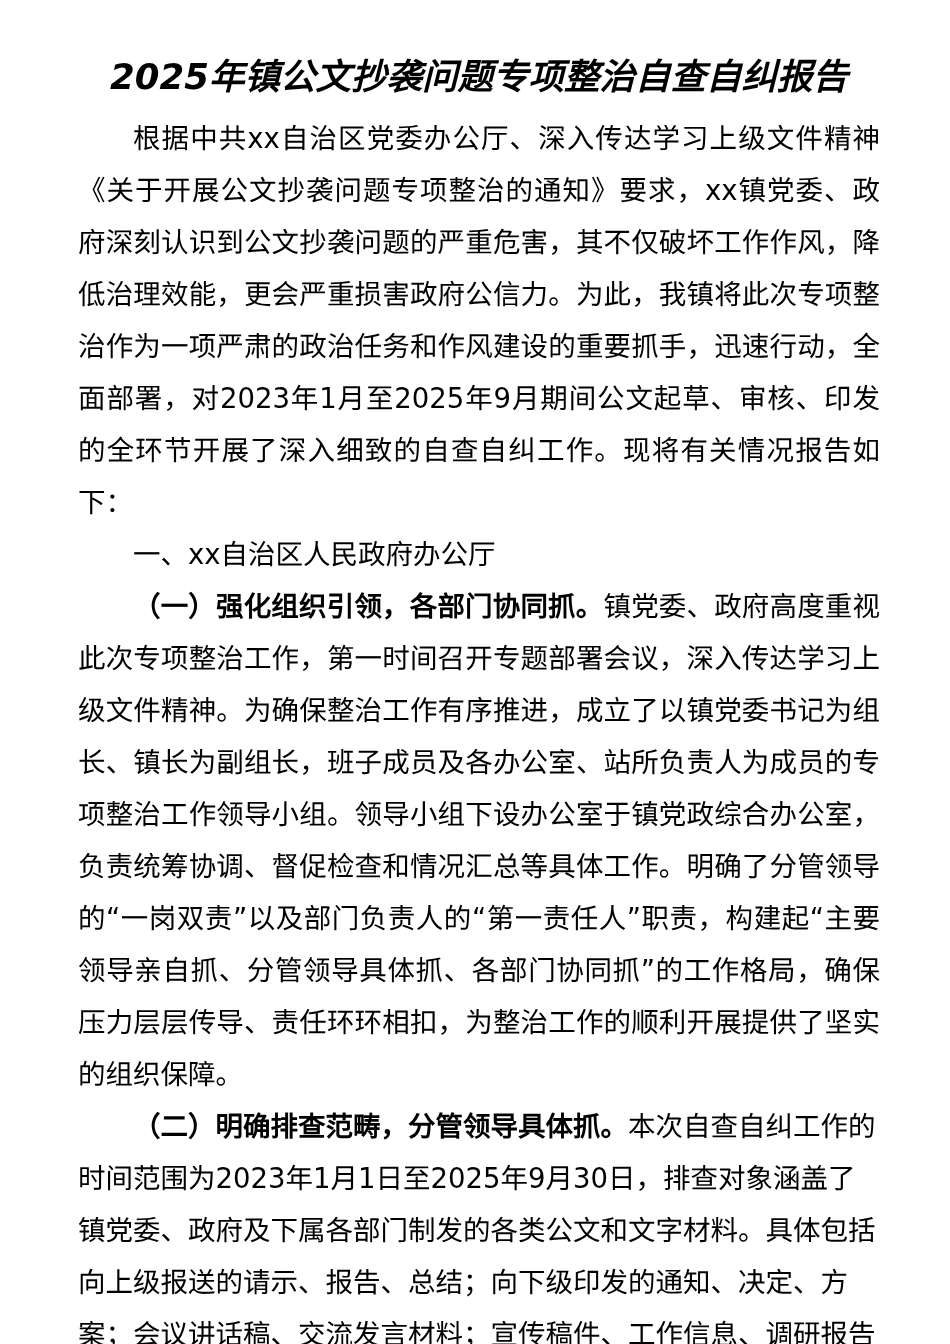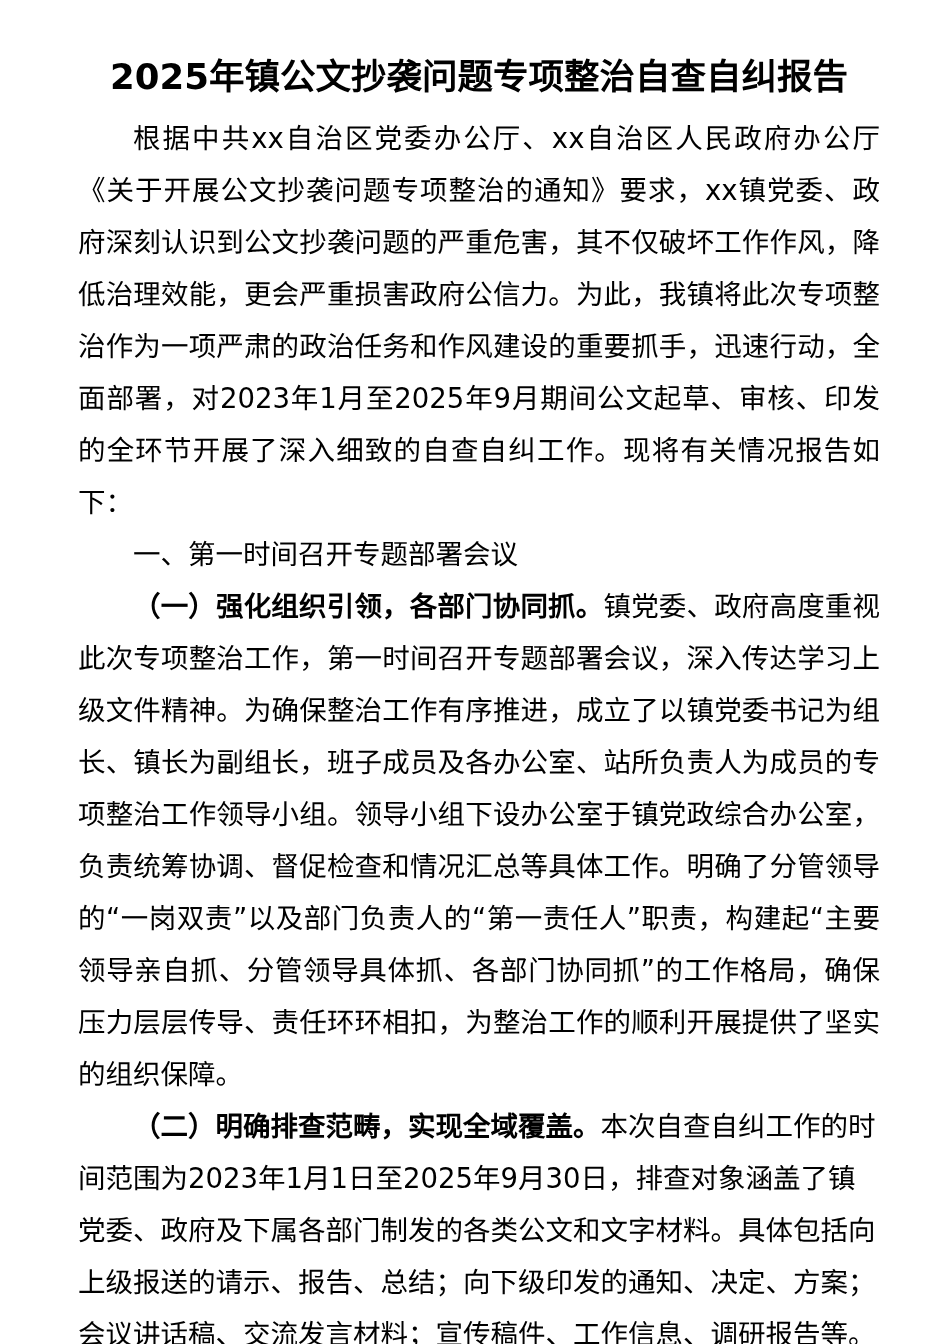--- a/index.html
+++ b/index.html
@@ -31,20 +31,21 @@
   .doc-title {
     font-size: 35.5px;
     font-weight: 700;
     line-height: 1.25;
     text-align: center;
     letter-spacing: 0px;
     margin: 0;
     padding-top: 55px;
     padding-bottom: 0px;
     white-space: nowrap;
+    font-style: italic;
   }
   .body-block {
     margin-top: 13px;
   }
   p.para {
     font-size: 27.5px;
     line-height: 52px;
     margin: 0;
     padding: 0;
     text-align: justify;
@@ -68,23 +69,23 @@
 <body>
 
 <div class="page">
 
   <div class="content">
 
     <h1 class="doc-title" id="title-node">2025年镇公文抄袭问题专项整治自查自纠报告</h1>
 
     <div class="body-block">
 
-      <p class="para" id="para-0">根据中共xx自治区党委办公厅、xx自治区人民政府办公厅《关于开展公文抄袭问题专项整治的通知》要求，xx镇党委、政府深刻认识到公文抄袭问题的严重危害，其不仅破坏工作作风，降低治理效能，更会严重损害政府公信力。为此，我镇将此次专项整治作为一项严肃的政治任务和作风建设的重要抓手，迅速行动，全面部署，对2023年1月至2025年9月期间公文起草、审核、印发的全环节开展了深入细致的自查自纠工作。现将有关情况报告如下：</p>
+      <p class="para" id="para-0">根据中共xx自治区党委办公厅、深入传达学习上级文件精神《关于开展公文抄袭问题专项整治的通知》要求，xx镇党委、政府深刻认识到公文抄袭问题的严重危害，其不仅破坏工作作风，降低治理效能，更会严重损害政府公信力。为此，我镇将此次专项整治作为一项严肃的政治任务和作风建设的重要抓手，迅速行动，全面部署，对2023年1月至2025年9月期间公文起草、审核、印发的全环节开展了深入细致的自查自纠工作。现将有关情况报告如下：</p>
 
-      <p class="para sect-head" id="para-1">一、第一时间召开专题部署会议</p>
+      <p class="para sect-head" id="para-1">一、xx自治区人民政府办公厅</p>
 
       <p class="para" id="para-2"><b class="lead" id="lead-2">（一）强化组织引领，各部门协同抓。</b><span id="text-2">镇党委、政府高度重视此次专项整治工作，第一时间召开专题部署会议，深入传达学习上级文件精神。为确保整治工作有序推进，成立了以镇党委书记为组长、镇长为副组长，班子成员及各办公室、站所负责人为成员的专项整治工作领导小组。领导小组下设办公室于镇党政综合办公室，负责统筹协调、督促检查和情况汇总等具体工作。明确了分管领导的“一岗双责”以及部门负责人的“第一责任人”职责，构建起“主要领导亲自抓、分管领导具体抓、各部门协同抓”的工作格局，确保压力层层传导、责任环环相扣，为整治工作的顺利开展提供了坚实的组织保障。</span></p>
 
-      <p class="para truncated" id="para-3"><b class="lead" id="lead-3">（二）明确排查范畴，实现全域覆盖。</b><span id="text-3">本次自查自纠工作的时间范围为2023年1月1日至2025年9月30日，排查对象涵盖了镇党委、政府及下属各部门制发的各类公文和文字材料。具体包括向上级报送的请示、报告、总结；向下级印发的通知、决定、方案；会议讲话稿、交流发言材料；宣传稿件、工作信息、调研报告等。经全面统计，自查期间全镇共制发各类公文及文字材料1523件。其中，工作报告与总结类512件（占</span></p>
+      <p class="para truncated" id="para-3"><b class="lead" id="lead-3">（二）明确排查范畴，分管领导具体抓。</b><span id="text-3">本次自查自纠工作的时间范围为2023年1月1日至2025年9月30日，排查对象涵盖了镇党委、政府及下属各部门制发的各类公文和文字材料。具体包括向上级报送的请示、报告、总结；向下级印发的通知、决定、方案；会议讲话稿、交流发言材料；宣传稿件、工作信息、调研报告等。经全面统计，自查期间全镇共制发各类公文及文字材料1523件。其中，工作报告与总结类512件（占</span></p>
 
     </div>
   </div>
 </div>
 
 </body></html>

